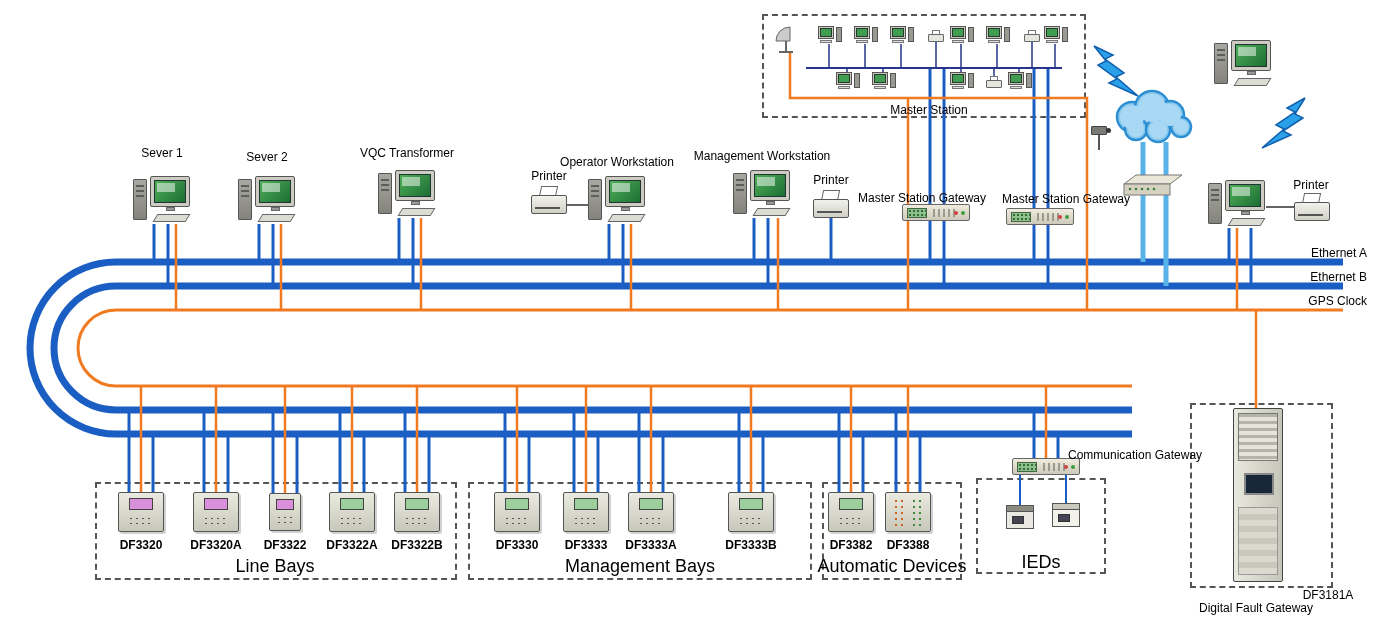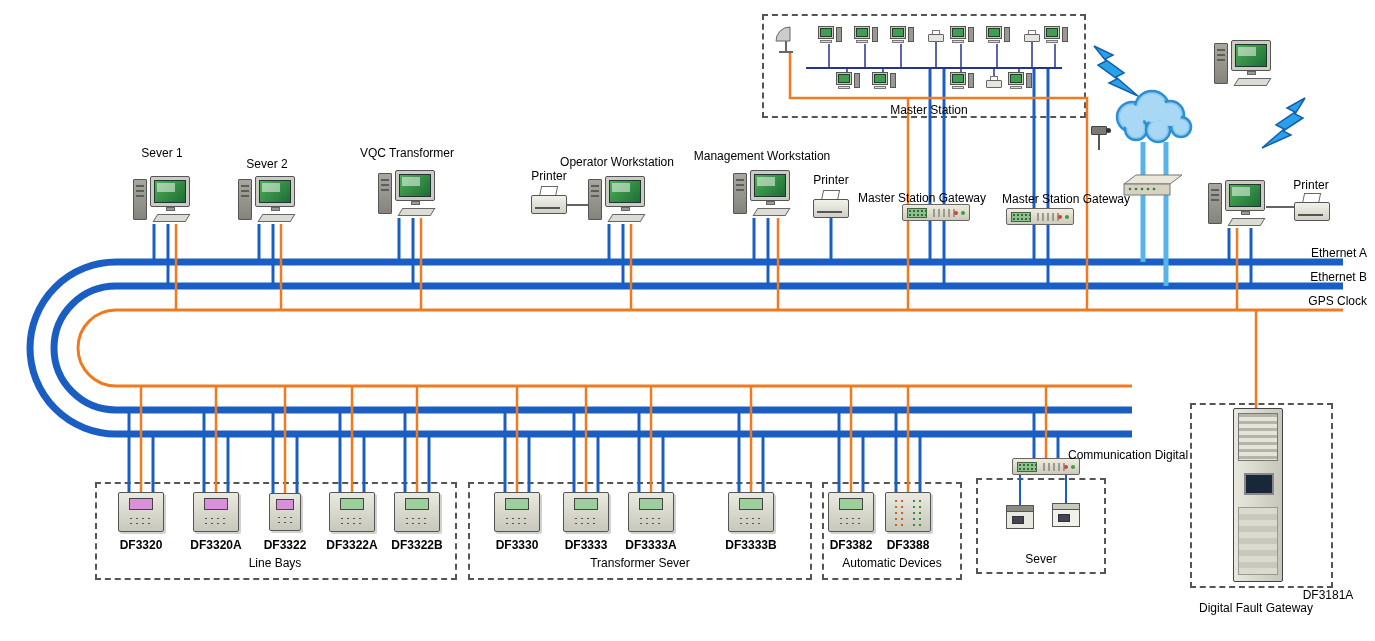--- a/index.html
+++ b/index.html
@@ -8,21 +8,21 @@
          font-family:"Liberation Sans",sans-serif;color:#000}
   
   .box{position:absolute;border:2px dashed #555;z-index:1;background:transparent}
   
   #wires{position:absolute;left:0;top:0;z-index:2}
   
   .lbl{position:absolute;font-size:12px;white-space:nowrap;z-index:5;transform:translateX(-50%)}
   .lbl.b{font-weight:bold}
   .lbl.anchor-left{transform:none}
   .lbl.anchor-right{transform:none}
-  .lbl.grp{font-size:12px}
+  .lbl.grp{font-size:18px}
   
   .dev{position:absolute;z-index:3}
   
   .pc{width:58px;height:50px}
   .pc .tower{position:absolute;left:0;top:3px;width:14px;height:41px;background:linear-gradient(#a8a8a0,#84847c);border:1px solid #555;border-radius:1px}
   .pc .tower::before{content:"";position:absolute;left:2px;top:5px;right:2px;height:2px;background:#5e5e58;box-shadow:0 5px 0 #5e5e58,0 10px 0 #5e5e58}
   .pc .mon{position:absolute;left:17px;top:0;width:40px;height:31px;background:#ccccc2;border:1px solid #555;border-radius:2px;padding:3px}
   .pc .scr{width:100%;height:100%;background:linear-gradient(135deg,#4fae57,#1c6e34);border:1px solid #233;position:relative}
   .pc .scr::after{content:"";position:absolute;left:2px;top:2px;width:60%;height:42%;background:rgba(255,255,255,.5)}
   .pc .stand{position:absolute;left:33px;top:31px;width:9px;height:4px;background:#999;border:1px solid #666}
@@ -470,50 +470,50 @@
       <div class="scr"></div>
     </div>
 
   <div class="dev rack" style="left:1233px;top:408px">
     <div class="slots"></div>
       <div class="scr"></div>
       <div class="panel"></div>
   </div>
 
   <div class="lbl" style="left:162px;top:146px">Sever 1</div>
-  <div class="lbl" style="left:267px;top:157px">Sever 2</div>
+  <div class="lbl" style="left:267px;top:150px">Sever 2</div>
   <div class="lbl" style="left:407px;top:146px">VQC Transformer</div>
   <div class="lbl" style="left:549px;top:169px">Printer</div>
   <div class="lbl" style="left:617px;top:155px">Operator Workstation</div>
   <div class="lbl" style="left:762px;top:149px">Management Workstation</div>
   <div class="lbl" style="left:831px;top:173px">Printer</div>
   <div class="lbl" style="left:922px;top:191px">Master Station Gateway</div>
   <div class="lbl" style="left:1066px;top:192px">Master Station Gateway</div>
   <div class="lbl" style="left:1311px;top:178px">Printer</div>
   <div class="lbl" style="left:929px;top:103px">Master Station</div>
 
   <div class="lbl anchor-right" style="right:8px;top:246px">Ethernet A</div>
   <div class="lbl anchor-right" style="right:8px;top:270px">Ethernet B</div>
   <div class="lbl anchor-right" style="right:8px;top:294px">GPS Clock</div>
 
-  <div class="lbl anchor-left" style="left:1068px;top:448px">Communication Digital</div>
+  <div class="lbl anchor-left" style="left:1068px;top:448px">Communication Gateway</div>
 
   <div class="lbl b" style="left:141px;top:538px">DF3320</div>
   <div class="lbl b" style="left:216px;top:538px">DF3320A</div>
   <div class="lbl b" style="left:285px;top:538px">DF3322</div>
   <div class="lbl b" style="left:352px;top:538px">DF3322A</div>
   <div class="lbl b" style="left:417px;top:538px">DF3322B</div>
   <div class="lbl b" style="left:517px;top:538px">DF3330</div>
   <div class="lbl b" style="left:586px;top:538px">DF3333</div>
   <div class="lbl b" style="left:651px;top:538px">DF3333A</div>
   <div class="lbl b" style="left:751px;top:538px">DF3333B</div>
   <div class="lbl b" style="left:851px;top:538px">DF3382</div>
   <div class="lbl b" style="left:908px;top:538px">DF3388</div>
 
   <div class="lbl grp" style="left:275px;top:556px">Line Bays</div>
-  <div class="lbl grp" style="left:640px;top:556px">Transformer Sever</div>
+  <div class="lbl grp" style="left:640px;top:556px">Management Bays</div>
   <div class="lbl grp" style="left:892px;top:556px">Automatic Devices</div>
-  <div class="lbl grp" style="left:1041px;top:552px">Sever</div>
+  <div class="lbl grp" style="left:1041px;top:552px">IEDs</div>
 
   <div class="lbl" style="left:1328px;top:588px">DF3181A</div>
   <div class="lbl" style="left:1256px;top:601px">Digital Fault Gateway</div>
 
 </div>
 
 </body></html>

